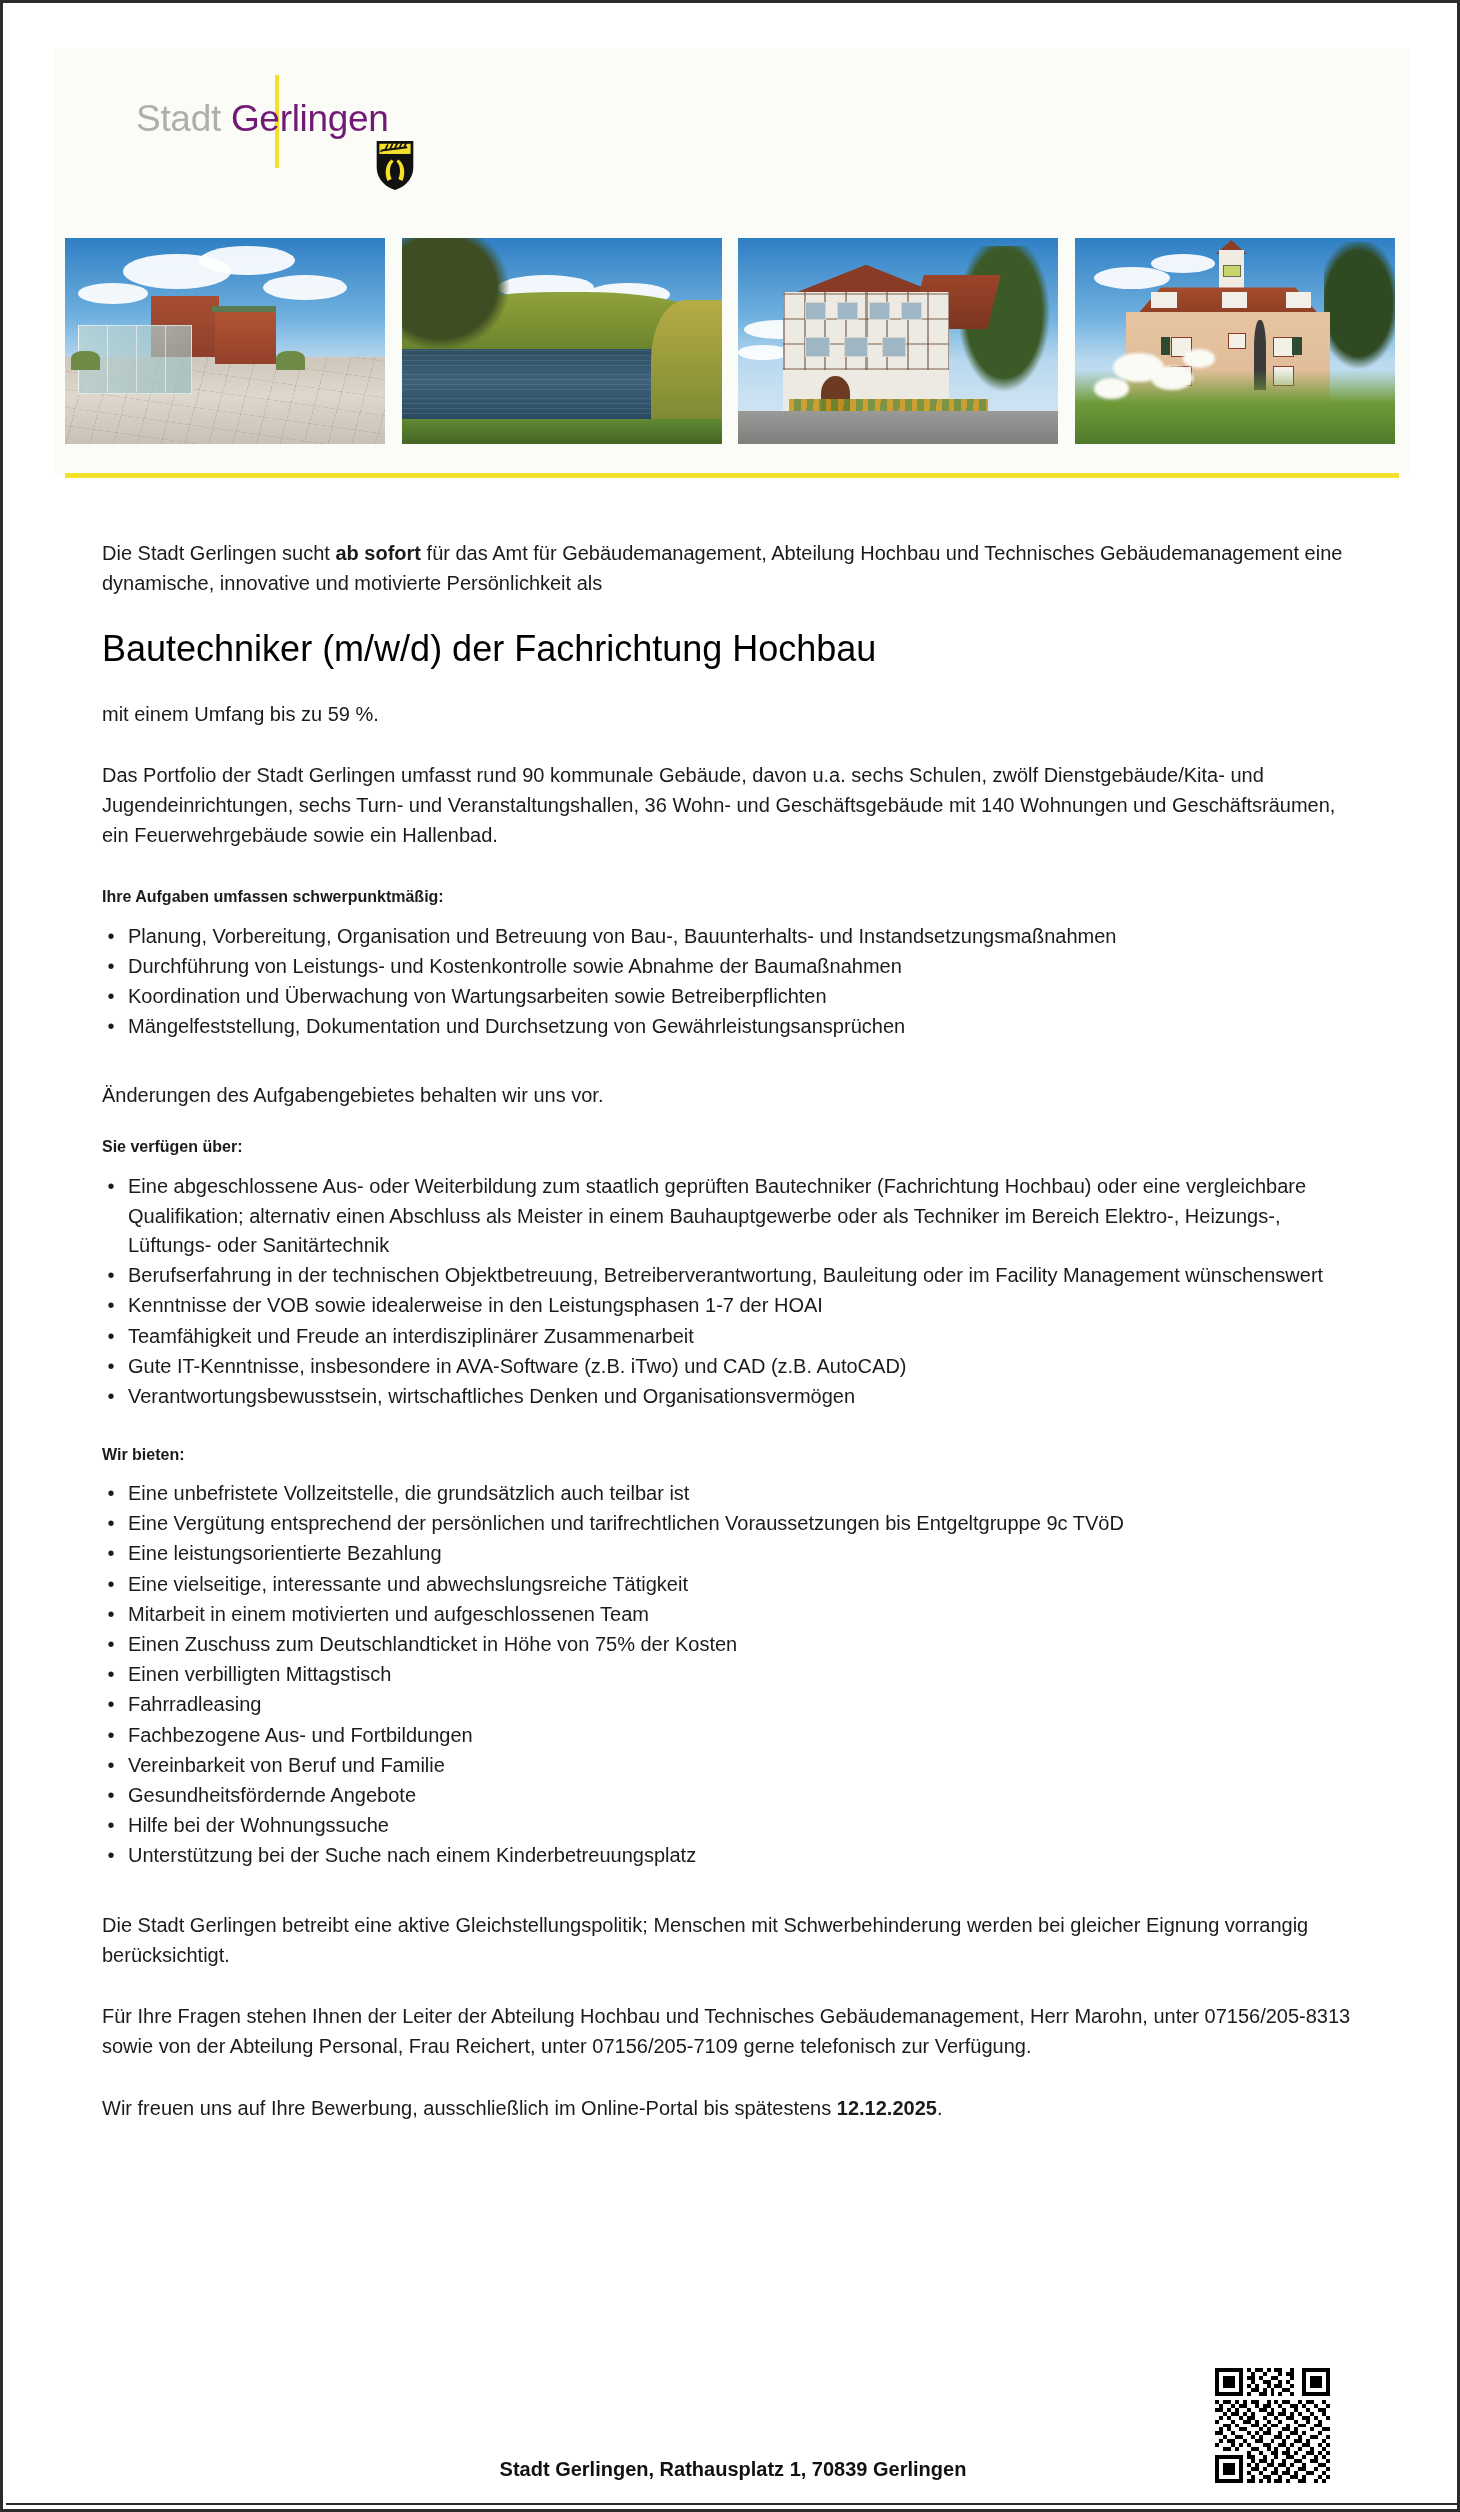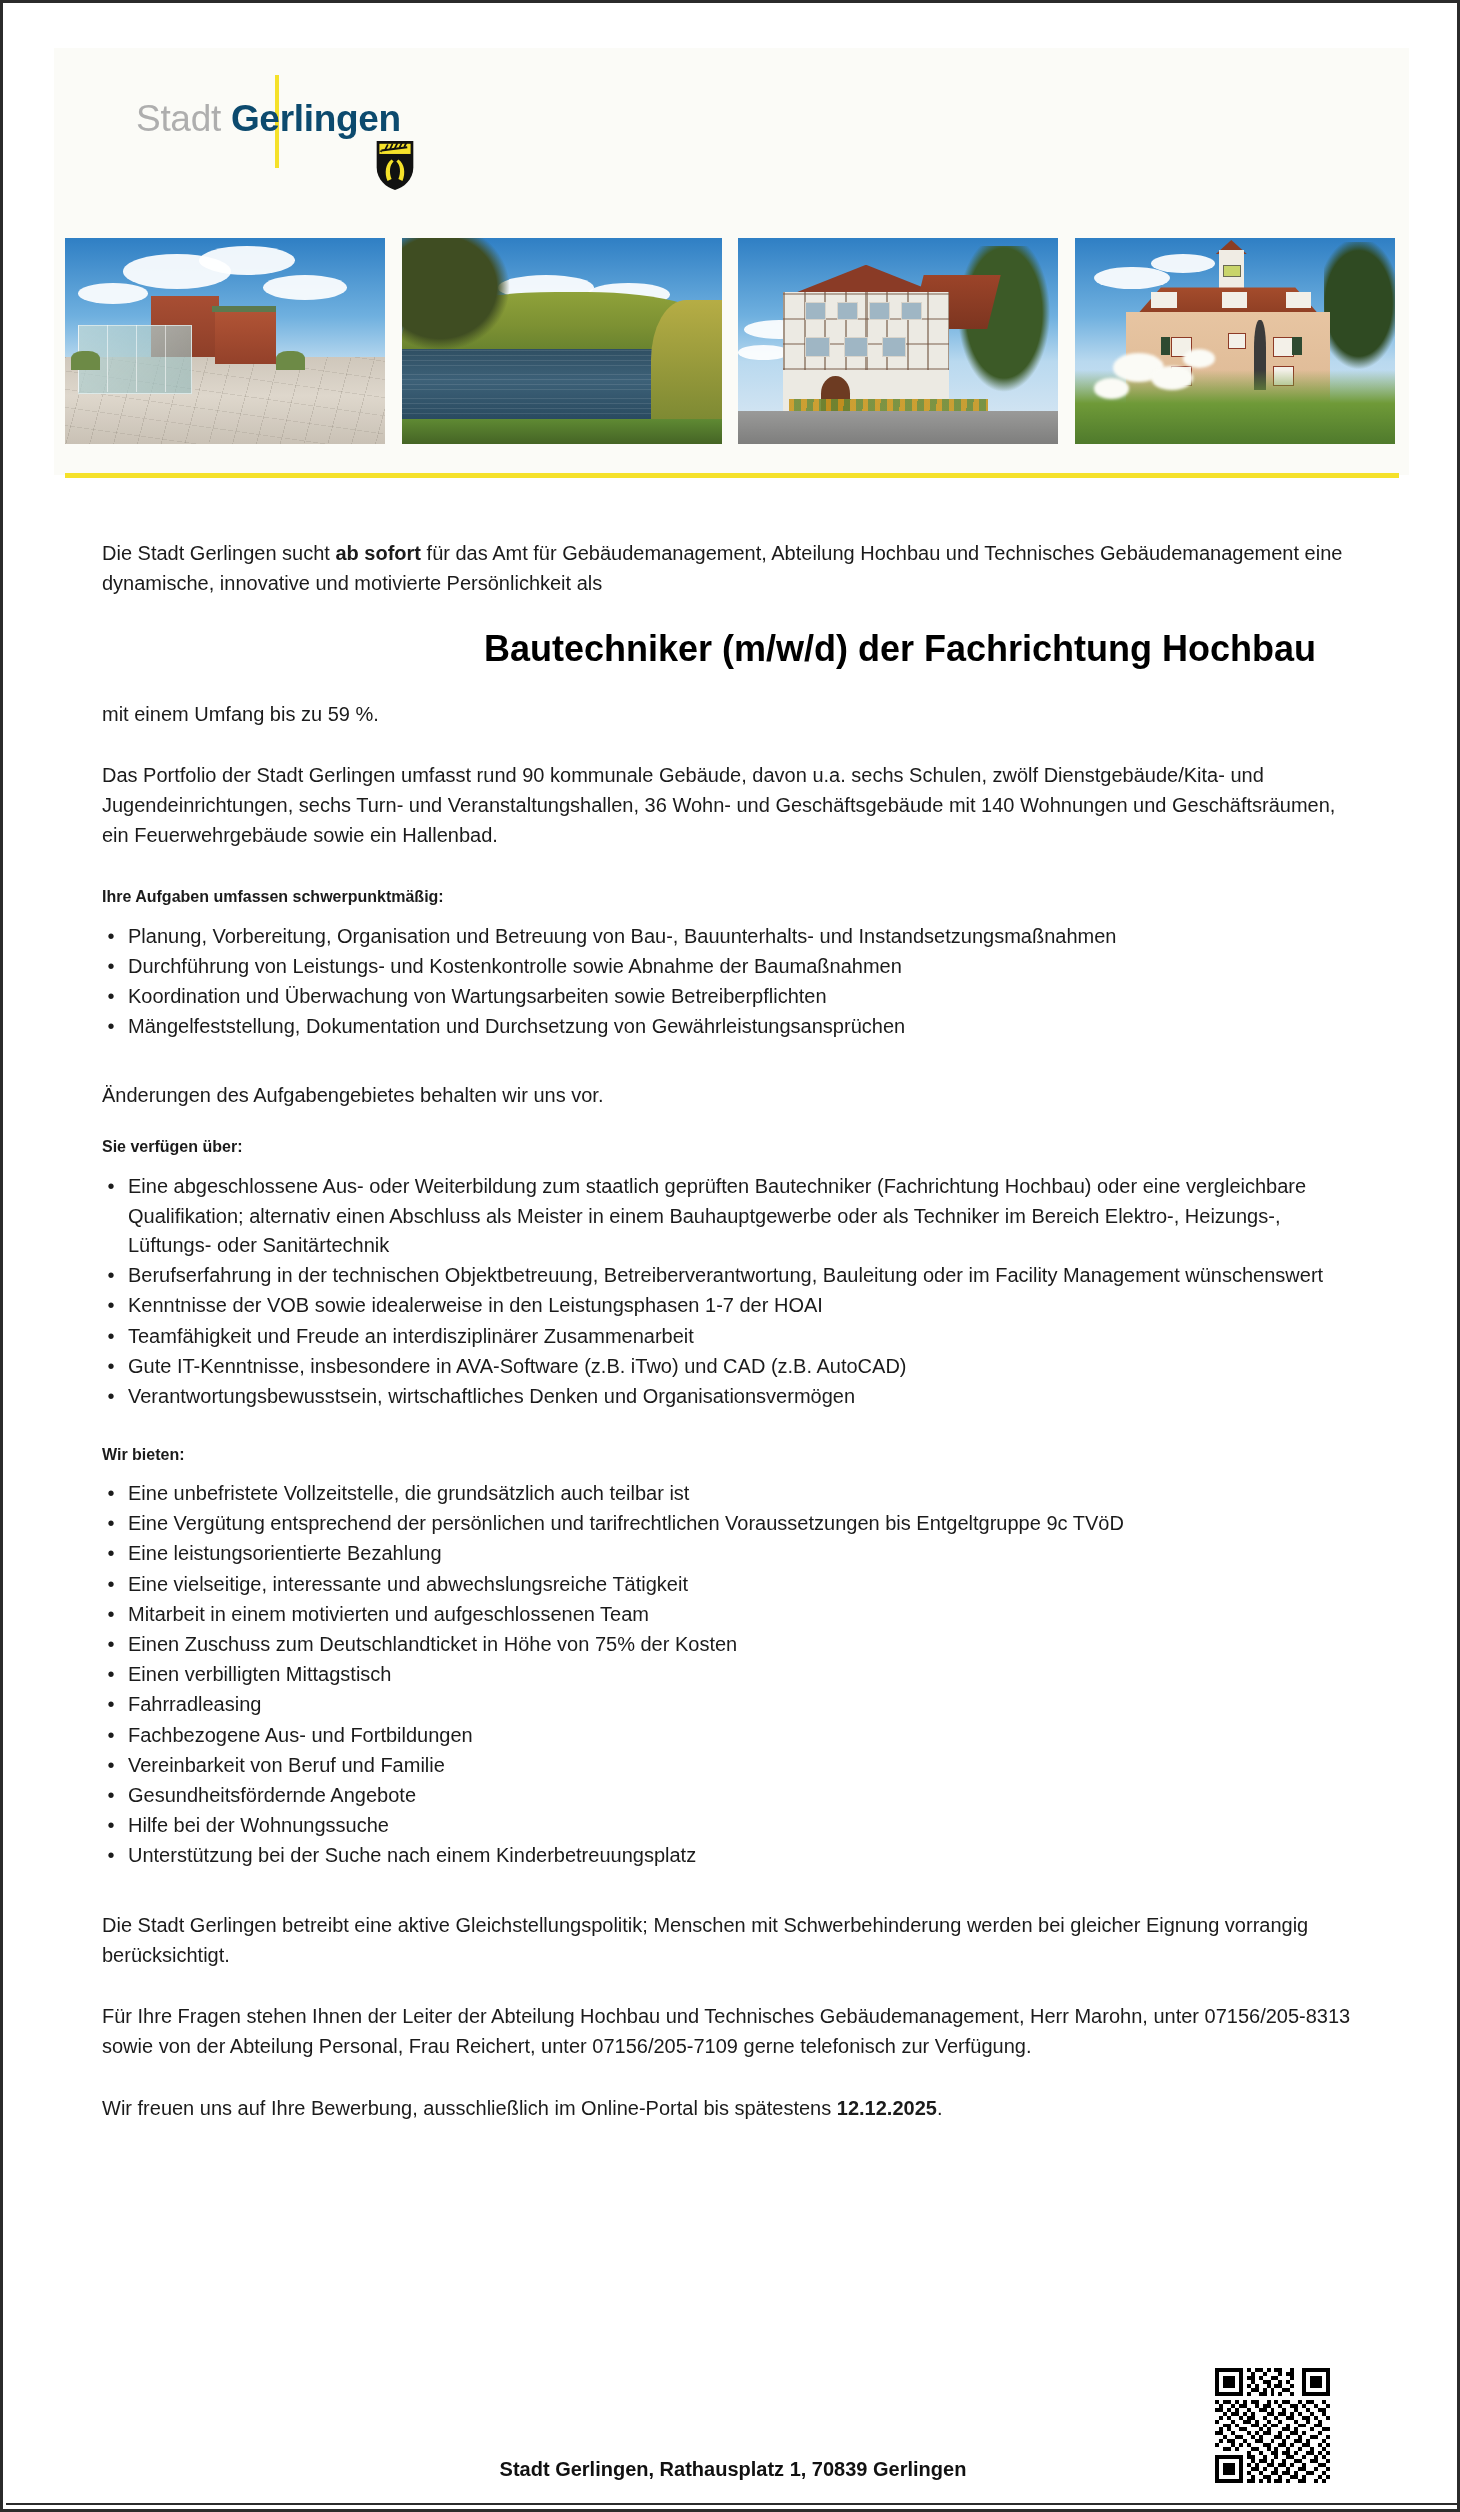--- a/index.html
+++ b/index.html
@@ -47,21 +47,21 @@
   .logo-text {
     position: absolute;
     left: 41px;
     top: 25px;
     font-size: 37px;
     letter-spacing: -0.3px;
     white-space: nowrap;
     line-height: 1;
   }
   .logo-text .w-stadt { color: #aeaeae; font-weight: 400; }
-  .logo-text .w-gerlingen { color: #0c4a6e; font-weight: 700; }
+  .logo-text .w-gerlingen { color: #701a75; font-weight: 400; }
 
   .crest {
     position: absolute;
     left: 322px;
     top: 92px;
     width: 38px;
     height: 51px;
   }
 
   
@@ -194,23 +194,23 @@
     line-height: 30px;
     margin: 0 0 4.1px 0;
   }
   .para b { font-weight: 700; }
   .gap-sm { height: 18px; }
   .gap-md { height: 27.4px; }
   .gap-lg { height: 38px; }
 
   .job-title {
     font-size: 36px;
-    font-weight: 700;
+    font-weight: 400;
     line-height: 41px;
-    text-align: right;
+    text-align: left;
     margin: 30px 0 30px 0;
     padding-right: 48px;
     color: #000000;
   }
 
   .section-head {
     font-size: 16px;
     font-weight: 700;
     line-height: 30px;
     margin: 0;

